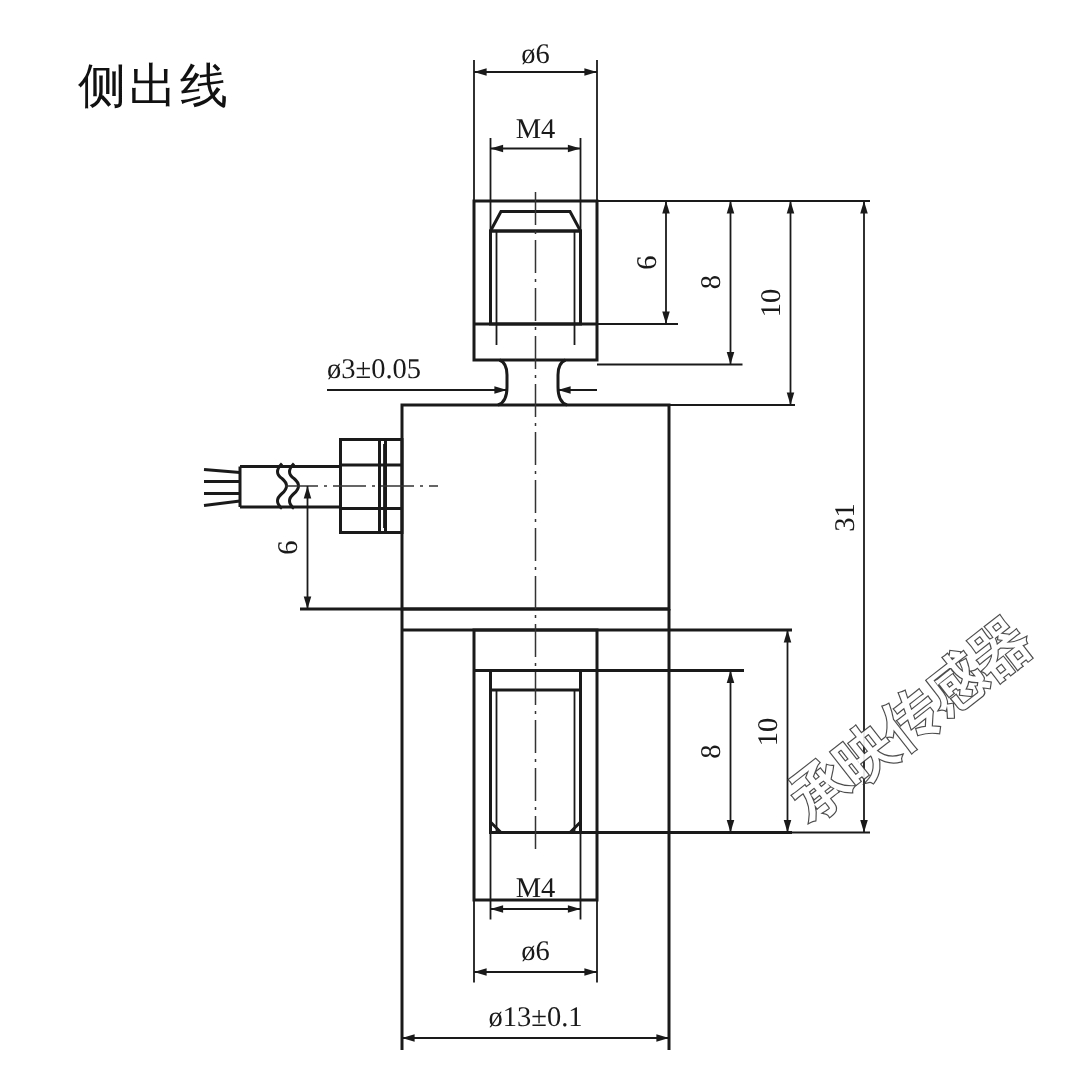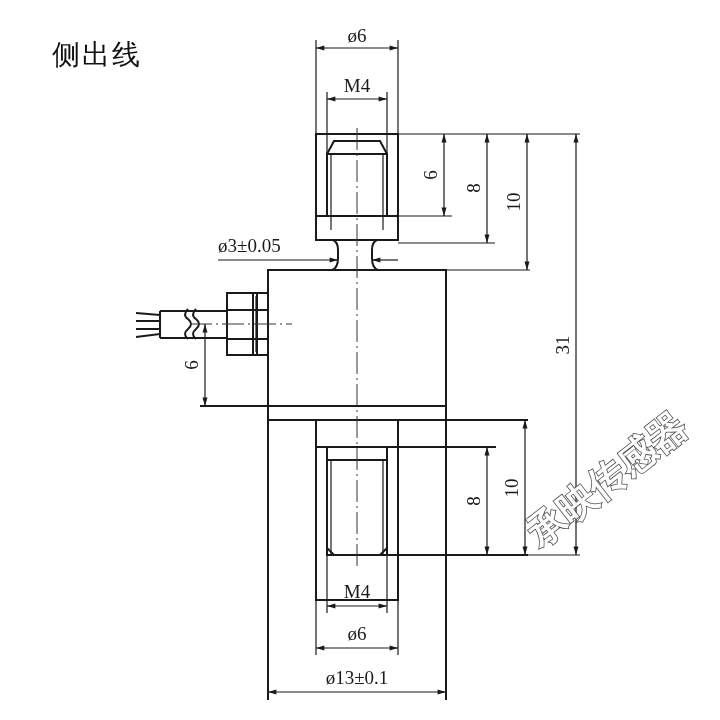--- a/index.html
+++ b/index.html
@@ -1,18 +1,18 @@
 <!DOCTYPE html>
 <html><head>
 <meta charset="utf-8">
 <style>
   html, body { margin: 0; padding: 0; background: #ffffff; }
   body { width: 720px; height: 720px; position: relative; overflow: hidden; font-family: "DejaVu Sans", sans-serif; }
   #drawing { position: absolute; left: 0; top: 0; width: 720px; height: 720px; }
-  .title { position: absolute; left: 52px; top: 36px; font-size: 28px; color: #111; font-family: "DejaVu Sans", sans-serif; letter-spacing: 2px; }
+  .title { position: absolute; left: 52px; top: 36px; font-size: 32px; color: #111; font-family: "DejaVu Sans", sans-serif; letter-spacing: 2px; }
   .ln { stroke: #1a1a1a; stroke-width: 2; fill: none; }
   .thin { stroke: #1a1a1a; stroke-width: 1.2; fill: none; }
   .center { stroke: #333; stroke-width: 1; fill: none; stroke-dasharray: 22 4 2 4; }
   .dim { font-family: "Liberation Serif", "DejaVu Serif", serif; font-size: 19px; fill: #1a1a1a; }
   .wm { font-family: "DejaVu Sans", sans-serif; font-size: 38px; font-weight: bold; fill: #ffffff; stroke: #3a3a3a; stroke-width: 1.6; paint-order: stroke; opacity: 0.9; }
 </style>
 </head>
 <body>
 
 <div class="title">侧出线</div>

